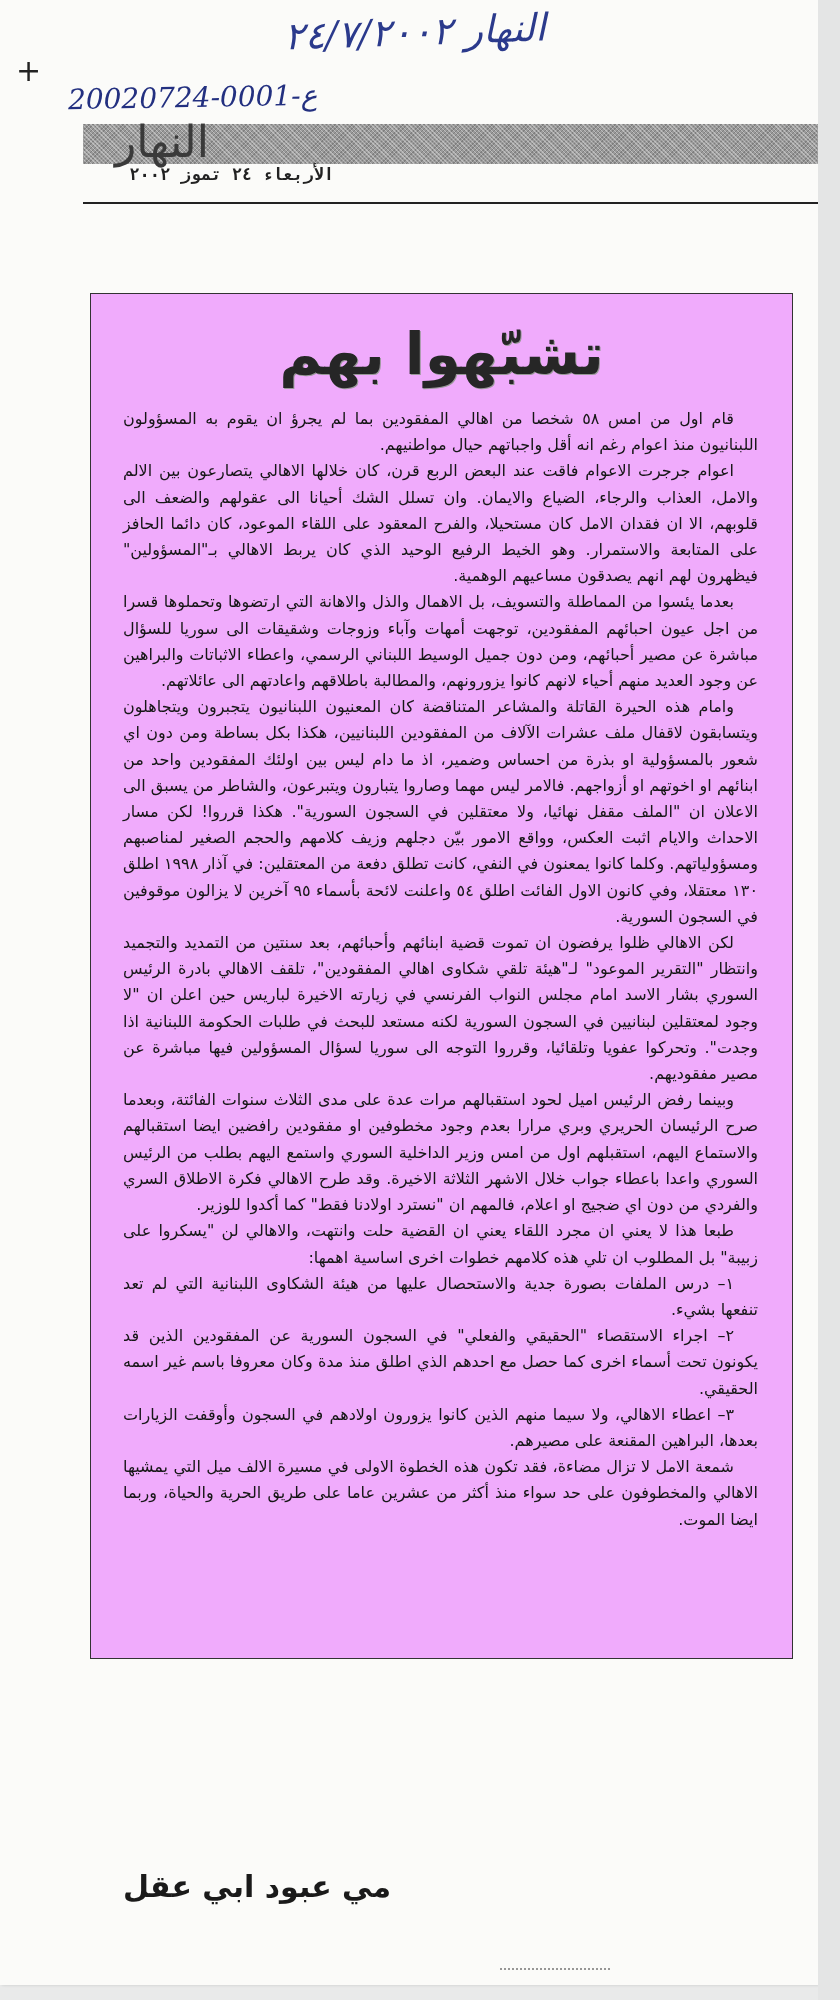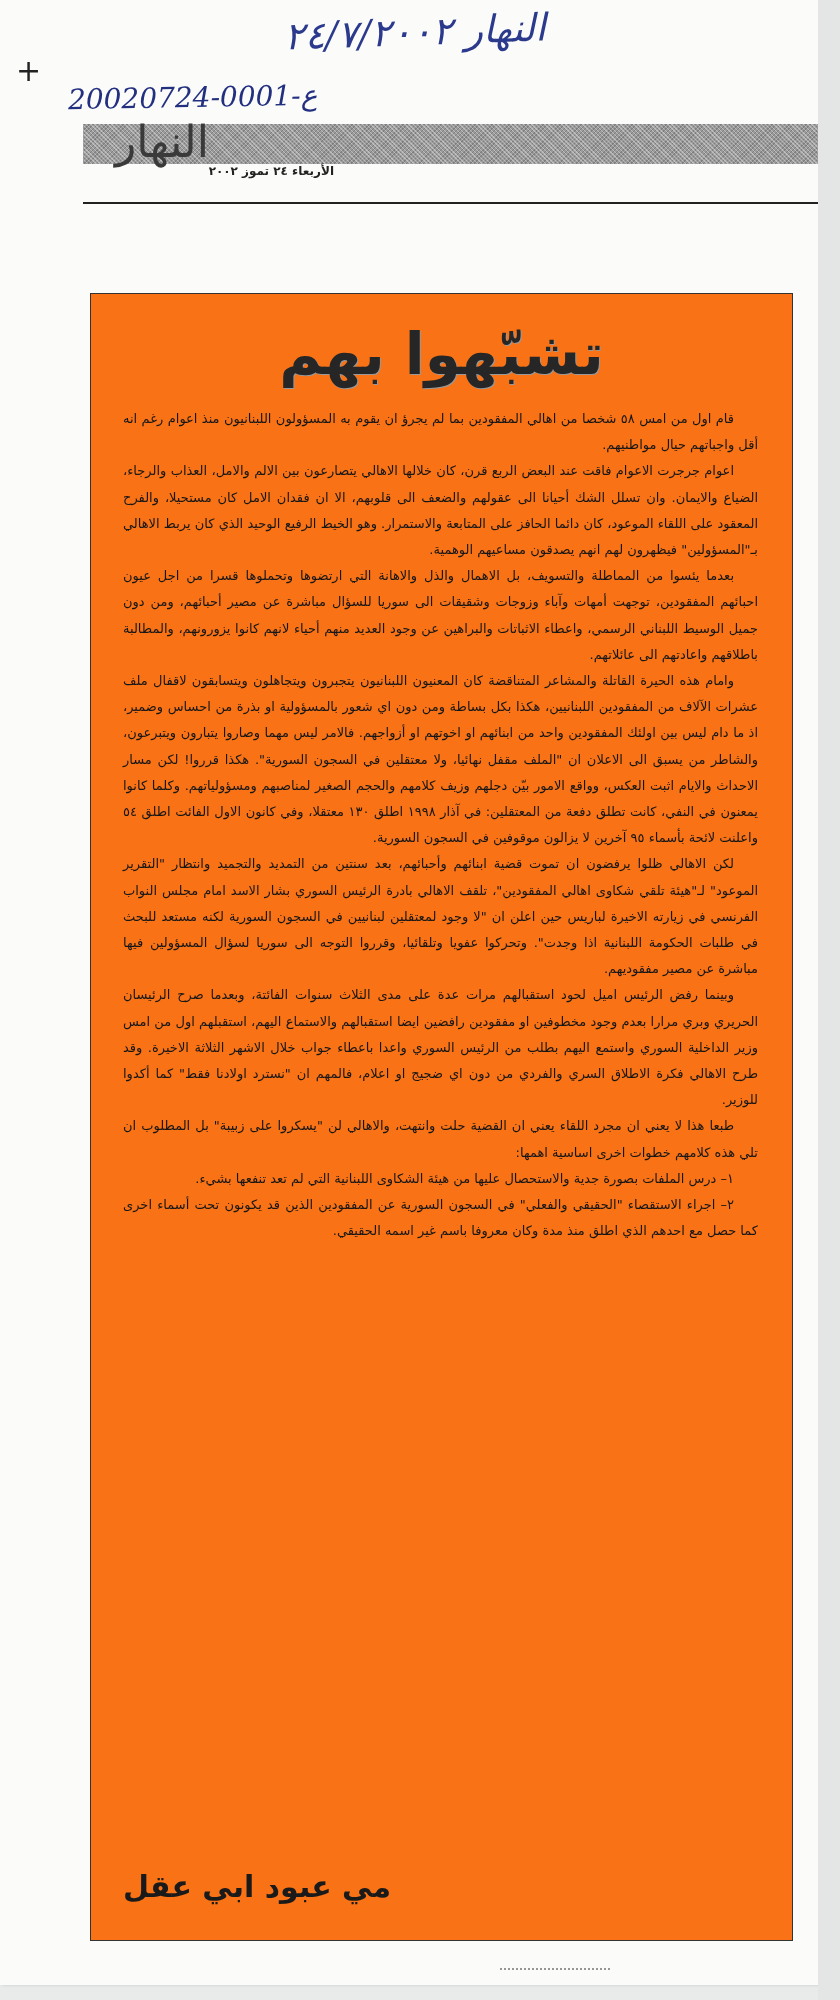--- a/index.html
+++ b/index.html
@@ -36,41 +36,41 @@
       repeating-linear-gradient(45deg, rgba(255,255,255,0.35) 0 1px, transparent 1px 3px),
       repeating-linear-gradient(-45deg, rgba(0,0,0,0.18) 0 1px, transparent 1px 3px);
   }
   .masthead-logo {
     position:absolute; left:92px; top:118px; width:140px; height:50px;
     font-family:Liberation Serif, serif; font-size:44px; line-height:50px;
     color:#3a3a3a; direction:rtl; text-align:center;
   }
   .dateline {
     position:absolute; left:84px; top:164px; width:250px; height:24px;
-    direction:rtl; text-align:right; font-size:12px; font-weight:bold;
-    color:#222; white-space:nowrap;
+    direction:rtl; text-align:right; font-size:17px; font-weight:bold;
+    color:#222; white-space:nowrap;font-family:Liberation Mono, monospace;
   }
   .rule {
     position:absolute; left:83px; top:202px; width:735px; height:2px; background:#222;
   }
   .article-box {
-    position:absolute; left:90px; top:293px; width:703px; height:1648px;
-    border:1.5px solid #333; box-sizing:border-box; background:#f97316;
+    position:absolute; left:90px; top:293px; width:703px; height:1366px;
+    border:1.5px solid #333; box-sizing:border-box; background:#f0abfc;
   }
   .article-title {
     position:absolute; left:0; right:0; top:20px; height:80px;
     text-align:center; direction:rtl;
     font-family:"DejaVu Sans", sans-serif; font-weight:bold; font-size:58px;
     line-height:80px; color:#262626; letter-spacing:2px;
     text-shadow: 1px 1px 0 #999;
   }
   .article-body {
     position:absolute; left:32px; right:34px; top:112px;
     direction:rtl; text-align:justify;
-    font-family:"DejaVu Sans", sans-serif; font-size:13px; line-height:26.2px;
+    font-family:"DejaVu Sans", sans-serif; font-size:16px; line-height:26.2px;
     color:#161616;
   }
   .article-body p { margin:0; text-indent:24px; }
   .article-body p.item { text-indent:24px; }
   .byline {
     position:absolute; left:40px; top:1575px; width:260px; height:40px;
     direction:rtl; text-align:left; font-weight:bold; font-size:30px;
     color:#1a1a1a; white-space:nowrap;
   }
   .bottom-fragment {
@@ -102,20 +102,22 @@
     <div class="article-body">
       <p>قام اول من امس ٥٨ شخصا من اهالي المفقودين بما لم يجرؤ ان يقوم به المسؤولون اللبنانيون منذ اعوام رغم انه أقل واجباتهم حيال مواطنيهم.</p>
       <p>اعوام جرجرت الاعوام فاقت عند البعض الربع قرن، كان خلالها الاهالي يتصارعون بين الالم والامل، العذاب والرجاء، الضياع والايمان. وان تسلل الشك أحيانا الى عقولهم والضعف الى قلوبهم، الا ان فقدان الامل كان مستحيلا، والفرح المعقود على اللقاء الموعود، كان دائما الحافز على المتابعة والاستمرار. وهو الخيط الرفيع الوحيد الذي كان يربط الاهالي بـ"المسؤولين" فيظهرون لهم انهم يصدقون مساعيهم الوهمية.</p>
       <p>بعدما يئسوا من المماطلة والتسويف، بل الاهمال والذل والاهانة التي ارتضوها وتحملوها قسرا من اجل عيون احبائهم المفقودين، توجهت أمهات وآباء وزوجات وشقيقات الى سوريا للسؤال مباشرة عن مصير أحبائهم، ومن دون جميل الوسيط اللبناني الرسمي، واعطاء الاثباتات والبراهين عن وجود العديد منهم أحياء لانهم كانوا يزورونهم، والمطالبة باطلاقهم واعادتهم الى عائلاتهم.</p>
       <p>وامام هذه الحيرة القاتلة والمشاعر المتناقضة كان المعنيون اللبنانيون يتجبرون ويتجاهلون ويتسابقون لاقفال ملف عشرات الآلاف من المفقودين اللبنانيين، هكذا بكل بساطة ومن دون اي شعور بالمسؤولية او بذرة من احساس وضمير، اذ ما دام ليس بين اولئك المفقودين واحد من ابنائهم او اخوتهم او أزواجهم. فالامر ليس مهما وصاروا يتبارون ويتبرعون، والشاطر من يسبق الى الاعلان ان "الملف مقفل نهائيا، ولا معتقلين في السجون السورية". هكذا قرروا! لكن مسار الاحداث والايام اثبت العكس، وواقع الامور بيّن دجلهم وزيف كلامهم والحجم الصغير لمناصبهم ومسؤولياتهم. وكلما كانوا يمعنون في النفي، كانت تطلق دفعة من المعتقلين: في آذار ١٩٩٨ اطلق ١٣٠ معتقلا، وفي كانون الاول الفائت اطلق ٥٤ واعلنت لائحة بأسماء ٩٥ آخرين لا يزالون موقوفين في السجون السورية.</p>
       <p>لكن الاهالي ظلوا يرفضون ان تموت قضية ابنائهم وأحبائهم، بعد سنتين من التمديد والتجميد وانتظار "التقرير الموعود" لـ"هيئة تلقي شكاوى اهالي المفقودين"، تلقف الاهالي بادرة الرئيس السوري بشار الاسد امام مجلس النواب الفرنسي في زيارته الاخيرة لباريس حين اعلن ان "لا وجود لمعتقلين لبنانيين في السجون السورية لكنه مستعد للبحث في طلبات الحكومة اللبنانية اذا وجدت". وتحركوا عفويا وتلقائيا، وقرروا التوجه الى سوريا لسؤال المسؤولين فيها مباشرة عن مصير مفقوديهم.</p>
       <p>وبينما رفض الرئيس اميل لحود استقبالهم مرات عدة على مدى الثلاث سنوات الفائتة، وبعدما صرح الرئيسان الحريري وبري مرارا بعدم وجود مخطوفين او مفقودين رافضين ايضا استقبالهم والاستماع اليهم، استقبلهم اول من امس وزير الداخلية السوري واستمع اليهم بطلب من الرئيس السوري واعدا باعطاء جواب خلال الاشهر الثلاثة الاخيرة. وقد طرح الاهالي فكرة الاطلاق السري والفردي من دون اي ضجيج او اعلام، فالمهم ان "نسترد اولادنا فقط" كما أكدوا للوزير.</p>
       <p>طبعا هذا لا يعني ان مجرد اللقاء يعني ان القضية حلت وانتهت، والاهالي لن "يسكروا على زبيبة" بل المطلوب ان تلي هذه كلامهم خطوات اخرى اساسية اهمها:</p>
       <p class="item">١– درس الملفات بصورة جدية والاستحصال عليها من هيئة الشكاوى اللبنانية التي لم تعد تنفعها بشيء.</p>
       <p class="item">٢– اجراء الاستقصاء "الحقيقي والفعلي" في السجون السورية عن المفقودين الذين قد يكونون تحت أسماء اخرى كما حصل مع احدهم الذي اطلق منذ مدة وكان معروفا باسم غير اسمه الحقيقي.</p>
+      <p class="item">٣– اعطاء الاهالي، ولا سيما منهم الذين كانوا يزورون اولادهم في السجون وأوقفت الزيارات بعدها، البراهين المقنعة على مصيرهم.</p>
+      <p>شمعة الامل لا تزال مضاءة، فقد تكون هذه الخطوة الاولى في مسيرة الالف ميل التي يمشيها الاهالي والمخطوفون على حد سواء منذ أكثر من عشرين عاما على طريق الحرية والحياة، وربما ايضا الموت.</p>
     </div>
 
     <div class="byline">مي عبود ابي عقل</div>
   </div>
 
   <div class="bottom-fragment"></div>
 </div>
 
 <div class="edge-strip"></div>
 

